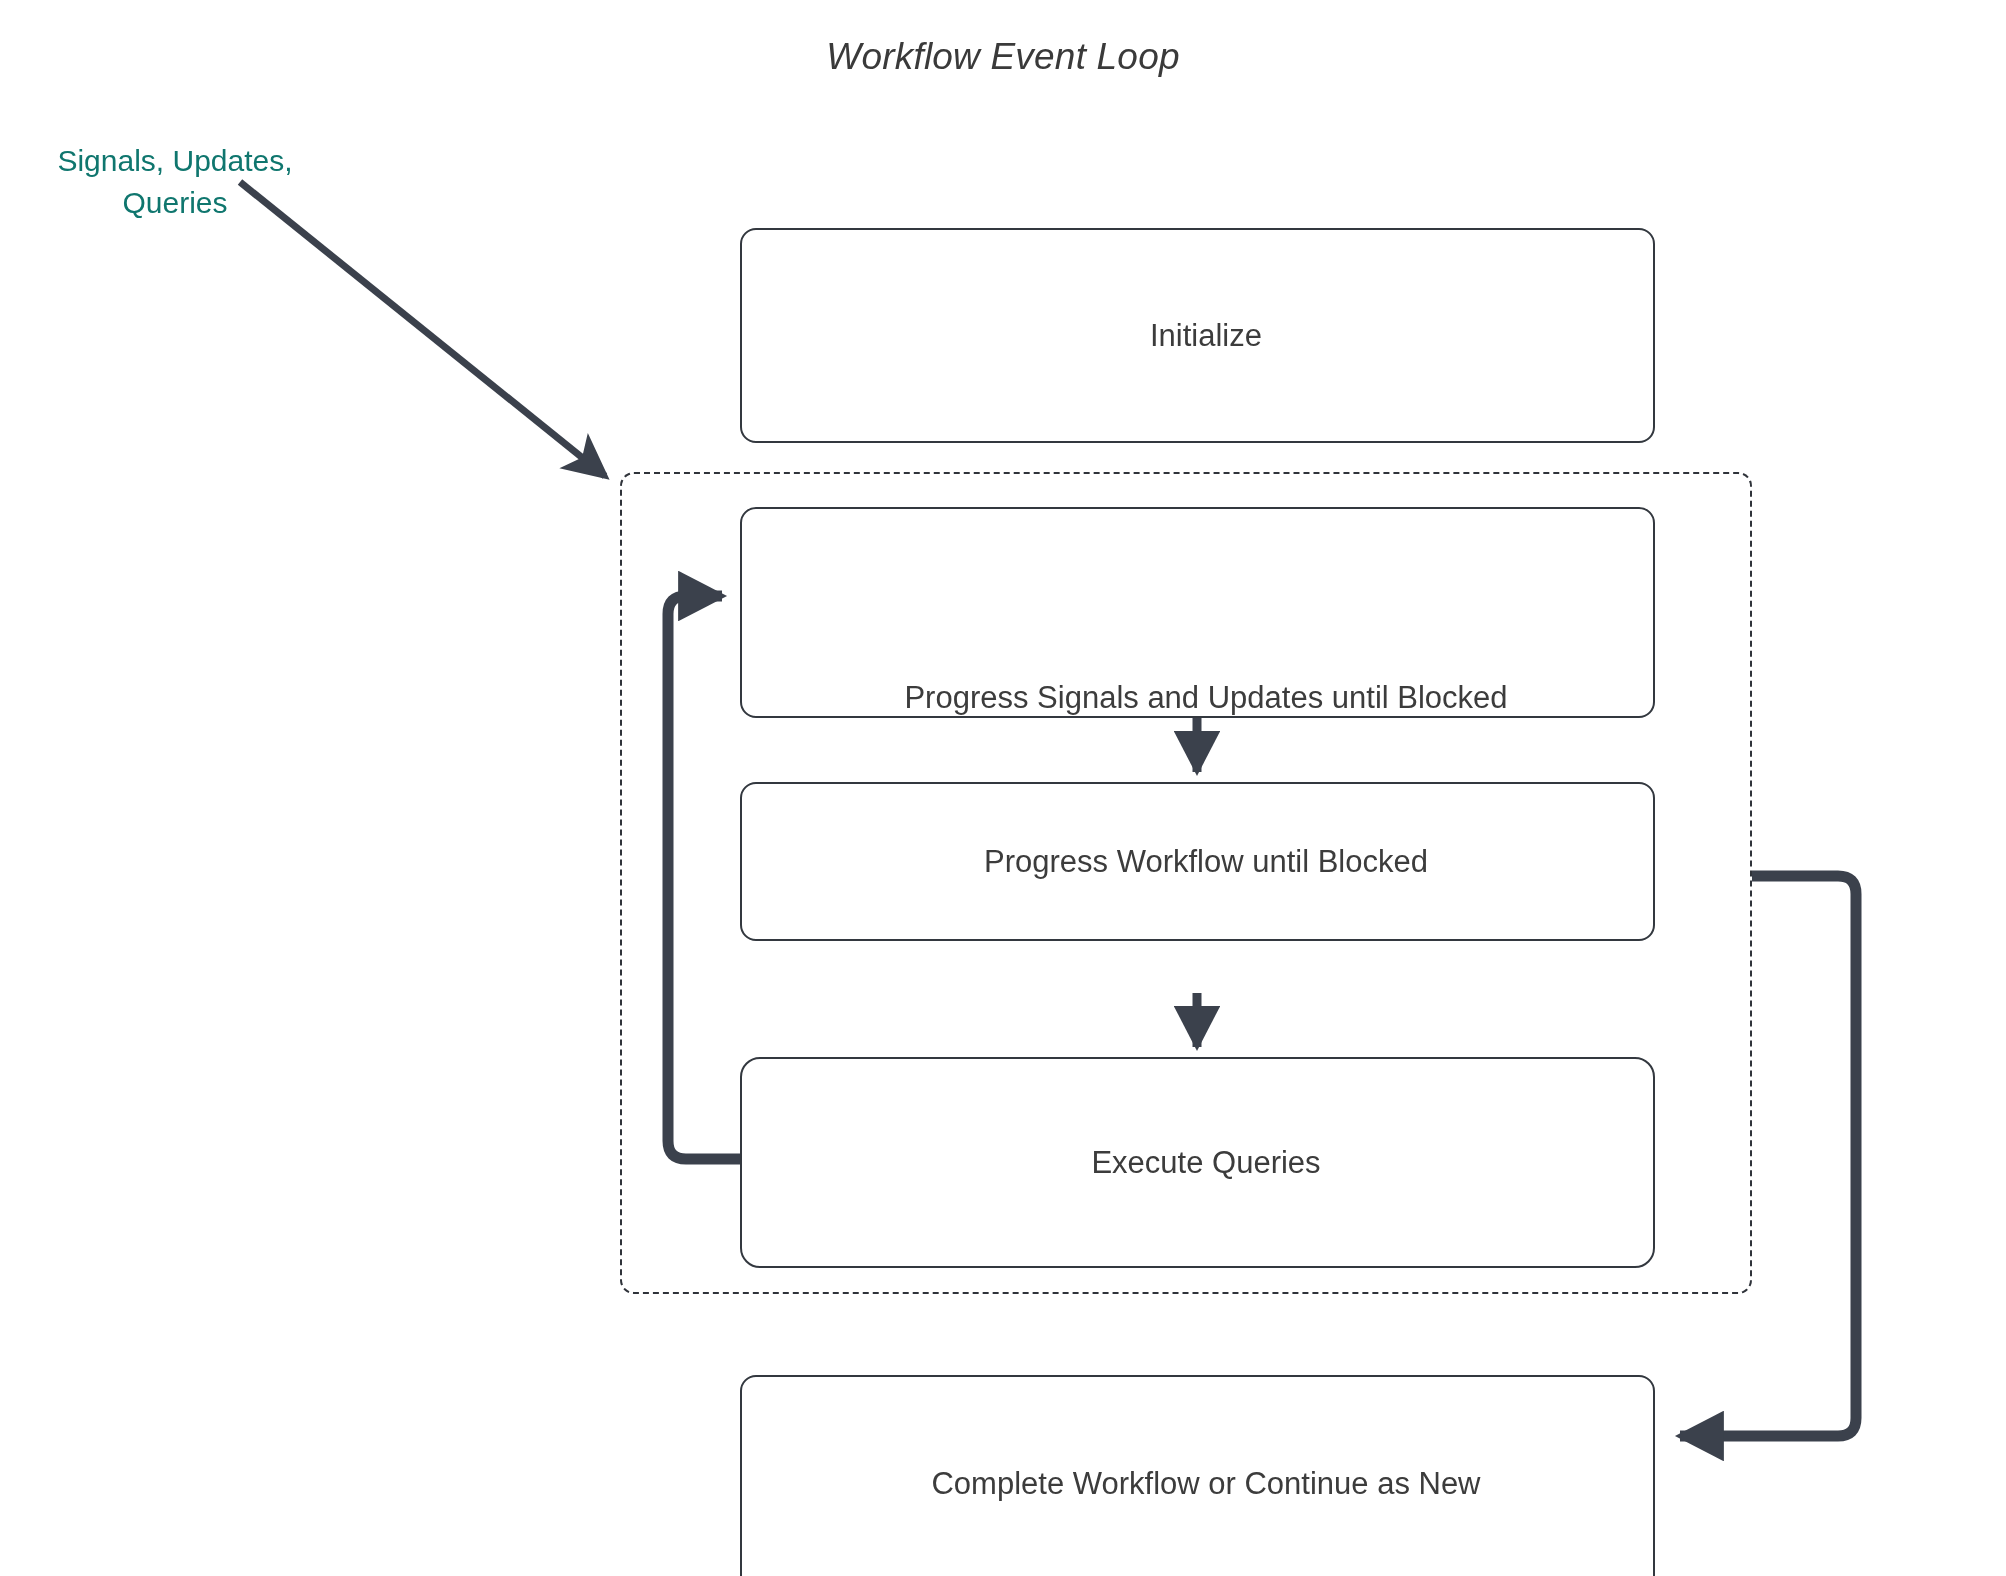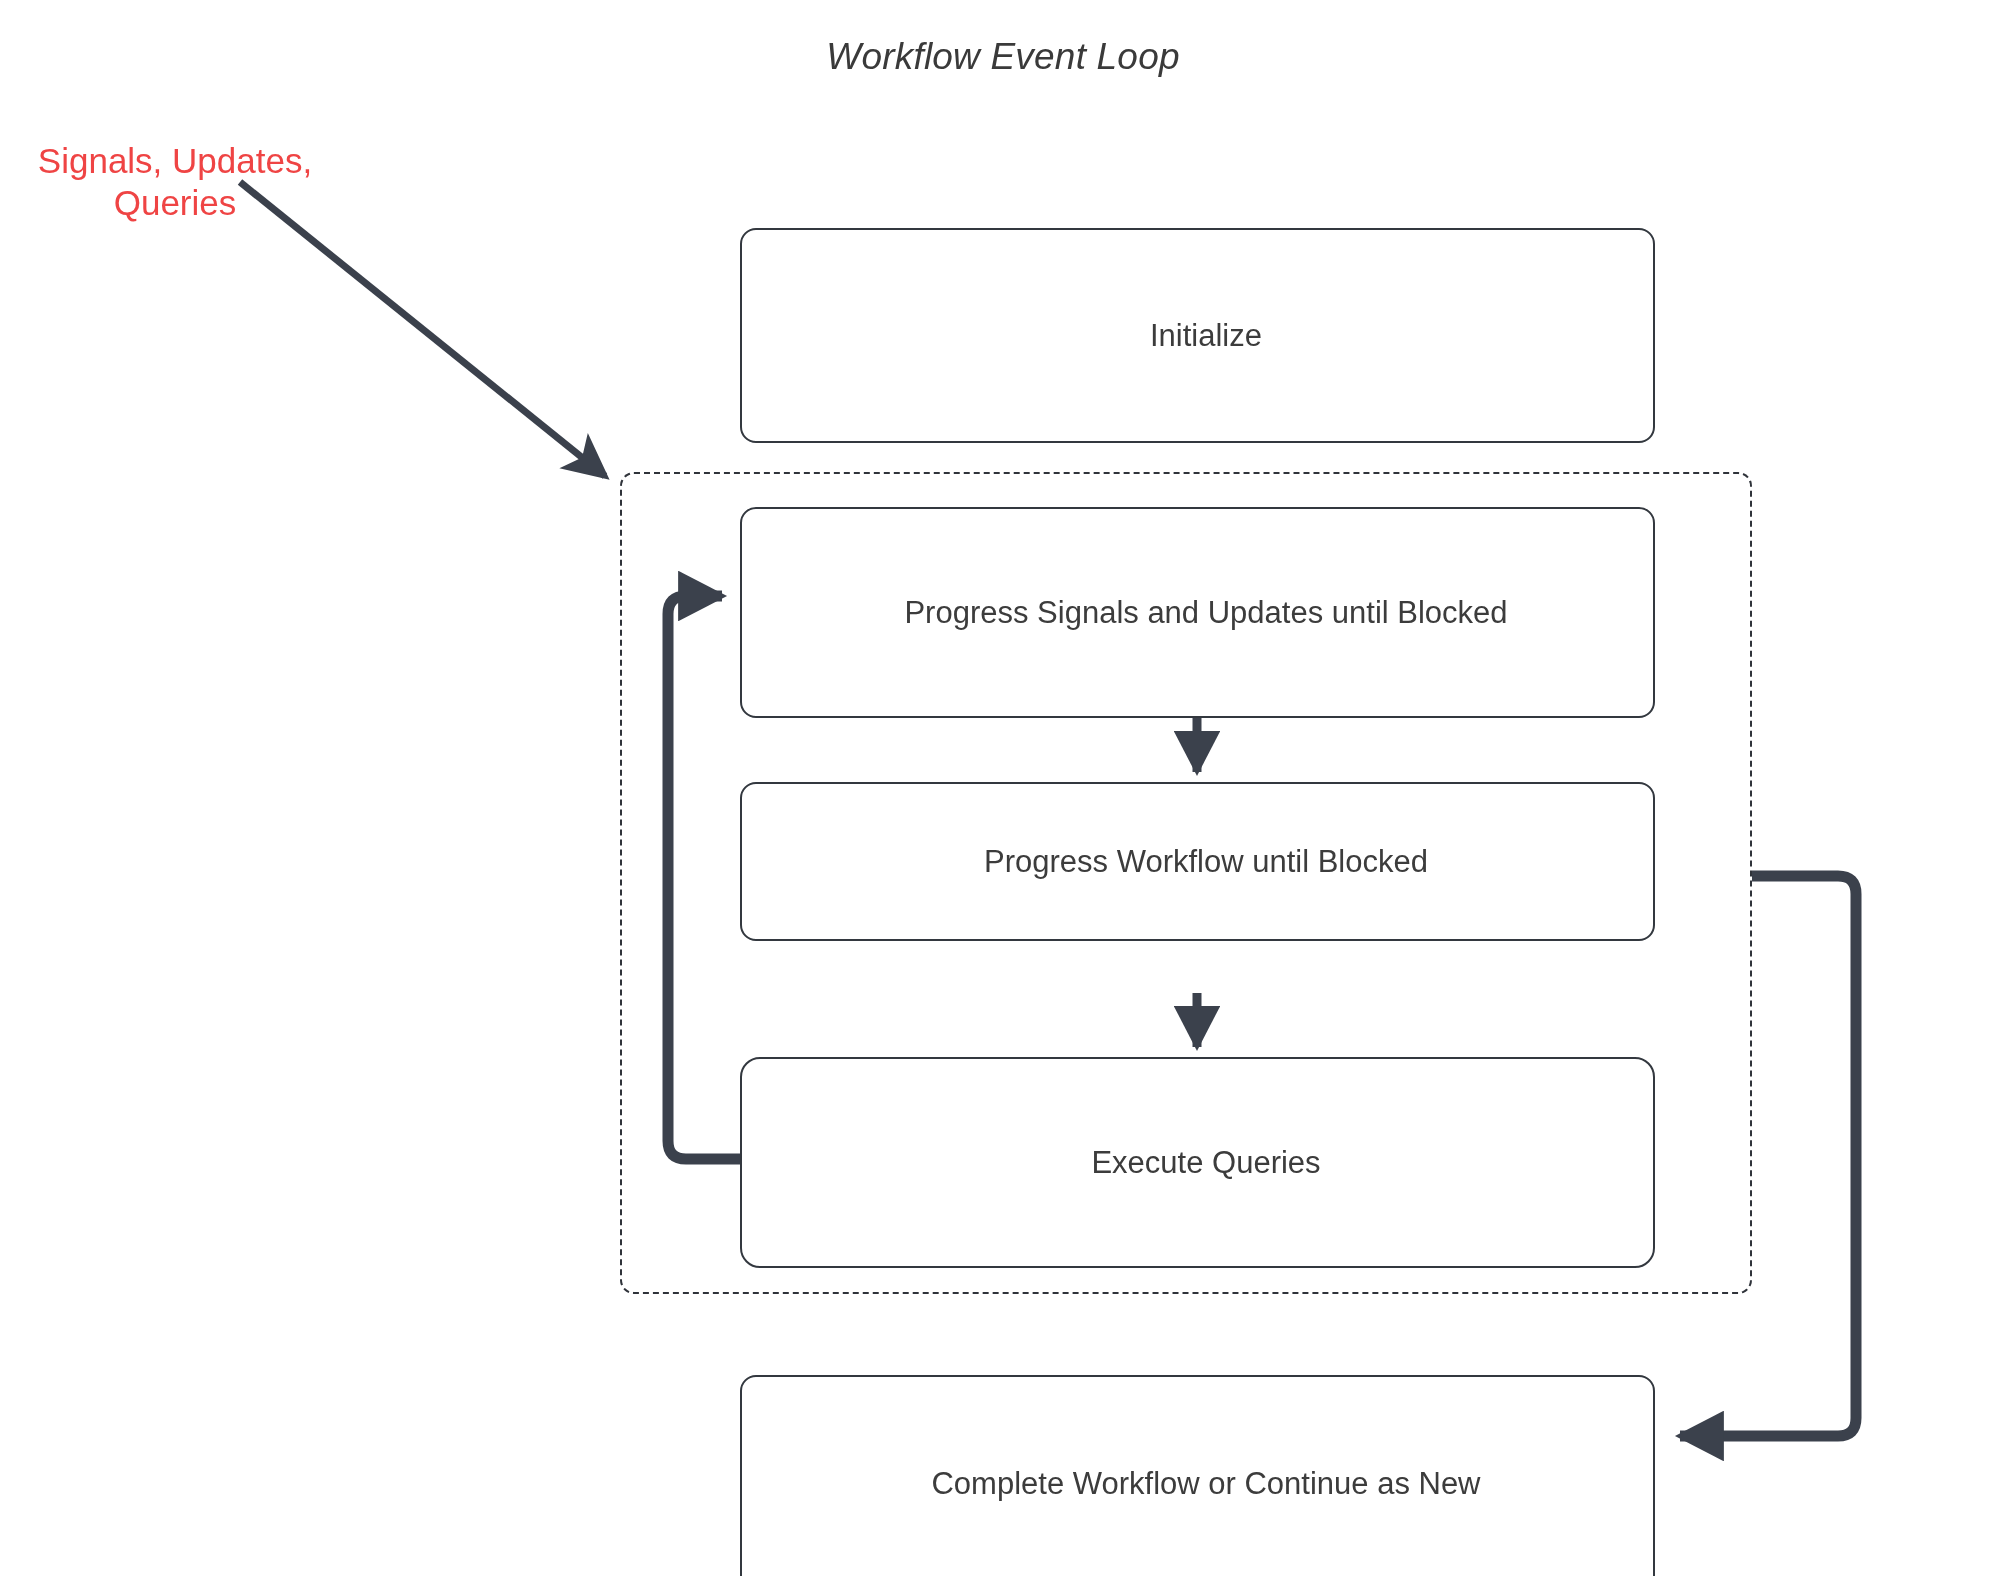--- a/index.html
+++ b/index.html
@@ -34,23 +34,23 @@
     font-size: 37px;
     color: #3a3a3a;
     letter-spacing: 0.2px;
   }
   .input-label {
     position: absolute;
     left: 10px;
     top: 140px;
     width: 330px;
     text-align: center;
-    font-size: 35px;
+    font-size: 30px;
     line-height: 42px;
-    color: #ef4444;
+    color: #0f766e;
   }
   .node-box {
     position: absolute;
     box-sizing: border-box;
     border: 2px solid #33383f;
     border-radius: 16px;
     background: #ffffff;
     display: flex;
     align-items: center;
     justify-content: center;
@@ -116,21 +116,21 @@
     <div>Signals, Updates,</div>
     <div>Queries</div>
   </div>
 
   <div class="dashed-group" style="left:620px; top:472px; width:1132px; height:822px;"></div>
 
   <div class="node-box" style="left:740px; top:228px; width:915px; height:215px;">
     <span class="node-label">Initialize</span>
   </div>
 
-  <div class="node-box" style="left:740px; top:507px; width:915px; height:211px;">
+  <div class="node-box" style="left:740px; top:507px; width:915px; height:211px;align-items:flex-end;">
     <span class="node-label">Progress Signals and Updates until Blocked</span>
   </div>
 
   <div class="node-box" style="left:740px; top:782px; width:915px; height:159px;">
     <span class="node-label">Progress Workflow until Blocked</span>
   </div>
 
   <div class="node-box" style="left:740px; top:1057px; width:915px; height:211px;border-radius:20px;">
     <span class="node-label">Execute Queries</span>
   </div>

